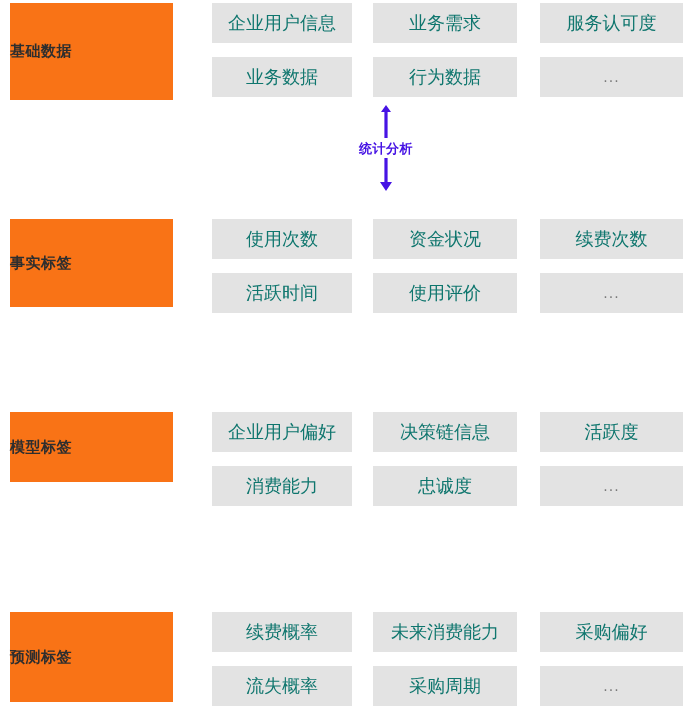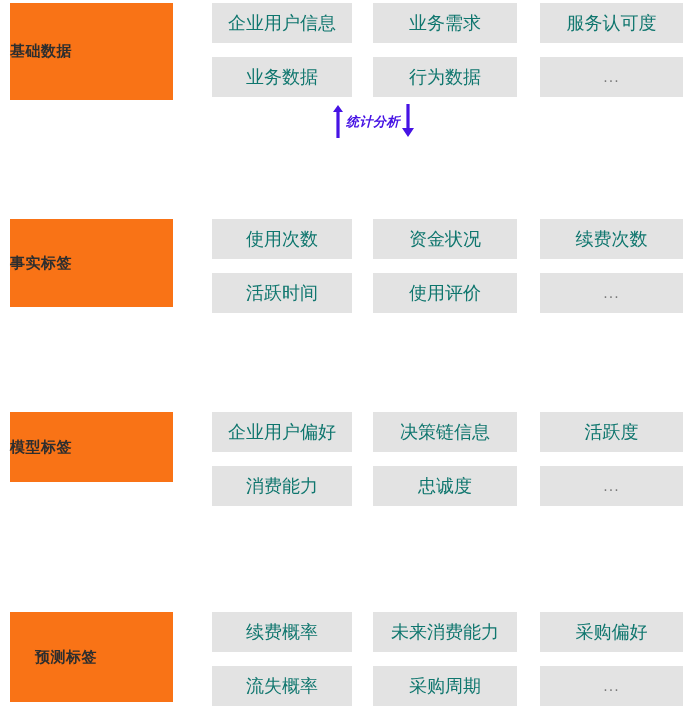--- a/index.html
+++ b/index.html
@@ -88,23 +88,22 @@
   
   .row-0 { top: 0px; }
   .row-1 { top: 54px; }
 
   
   .connector {
     position: absolute;
     left: 330px;
     width: 112px;
     display: flex;
-    flex-direction: row;
+    flex-direction: column;
     align-items: center;
-    font-style: italic;
   }
   .arrow-up, .arrow-down {
     position: relative;
     width: 16px;
   }
   .arrow-up svg, .arrow-down svg {
     display: block;
   }
   .connector-label {
     font-size: 13px;
@@ -208,21 +207,21 @@
         <span class="cell-text">忠诚度</span>
       </div>
       <div class="cell col-2 row-1">
         <span class="cell-text ellipsis">...</span>
       </div>
     </div>
   </div>
 
 
   <div class="tier" style="top:612px;height:90px;">
-    <div class="tier-label" style="top:0px;height:90px;padding-left:25px;">
+    <div class="tier-label" style="top:0px;height:90px;">
       <span class="tier-label-text">预测标签</span>
     </div>
     <div class="tier-grid">
       <div class="cell col-0 row-0">
         <span class="cell-text">续费概率</span>
       </div>
       <div class="cell col-1 row-0">
         <span class="cell-text">未来消费能力</span>
       </div>
       <div class="cell col-2 row-0">

